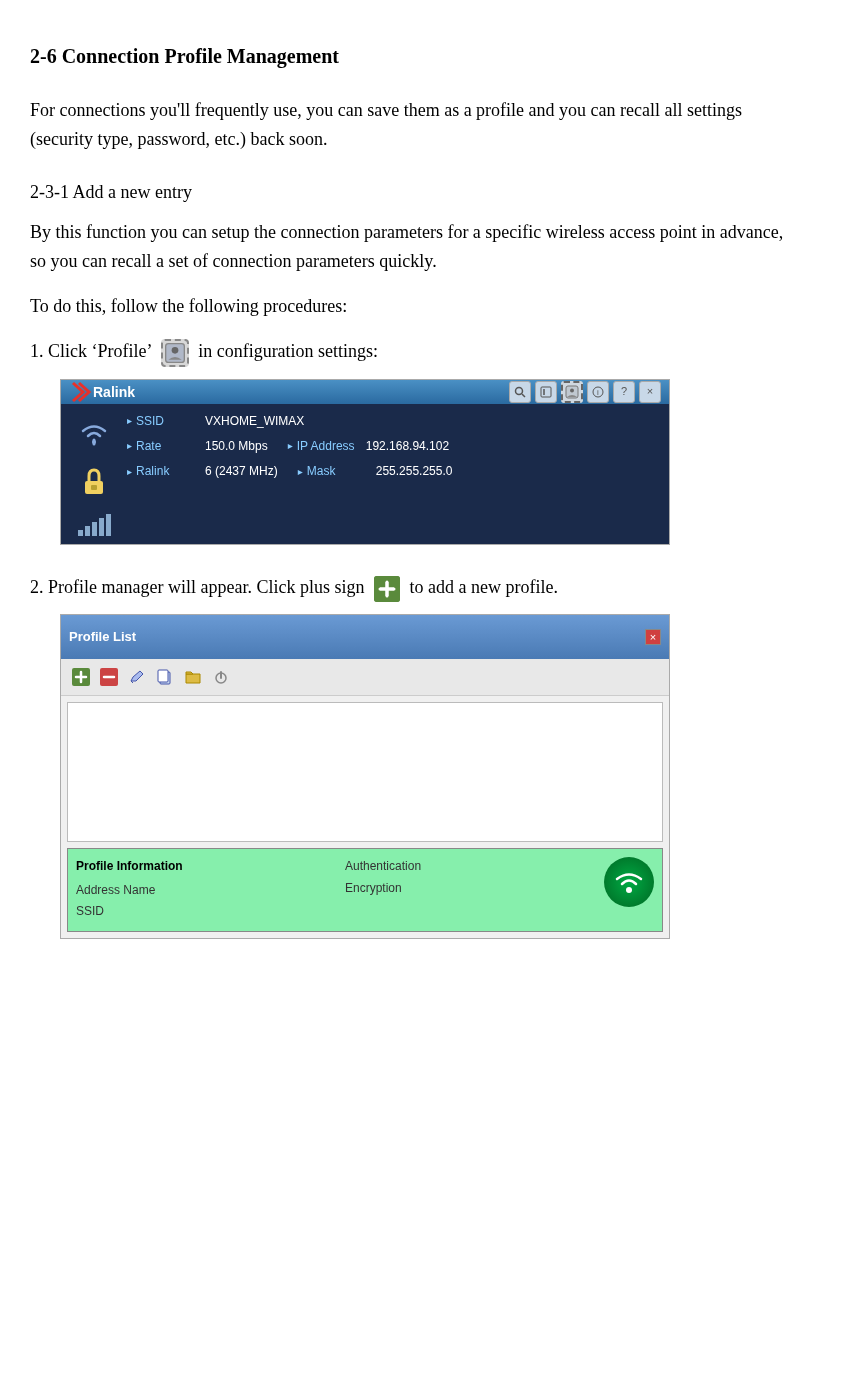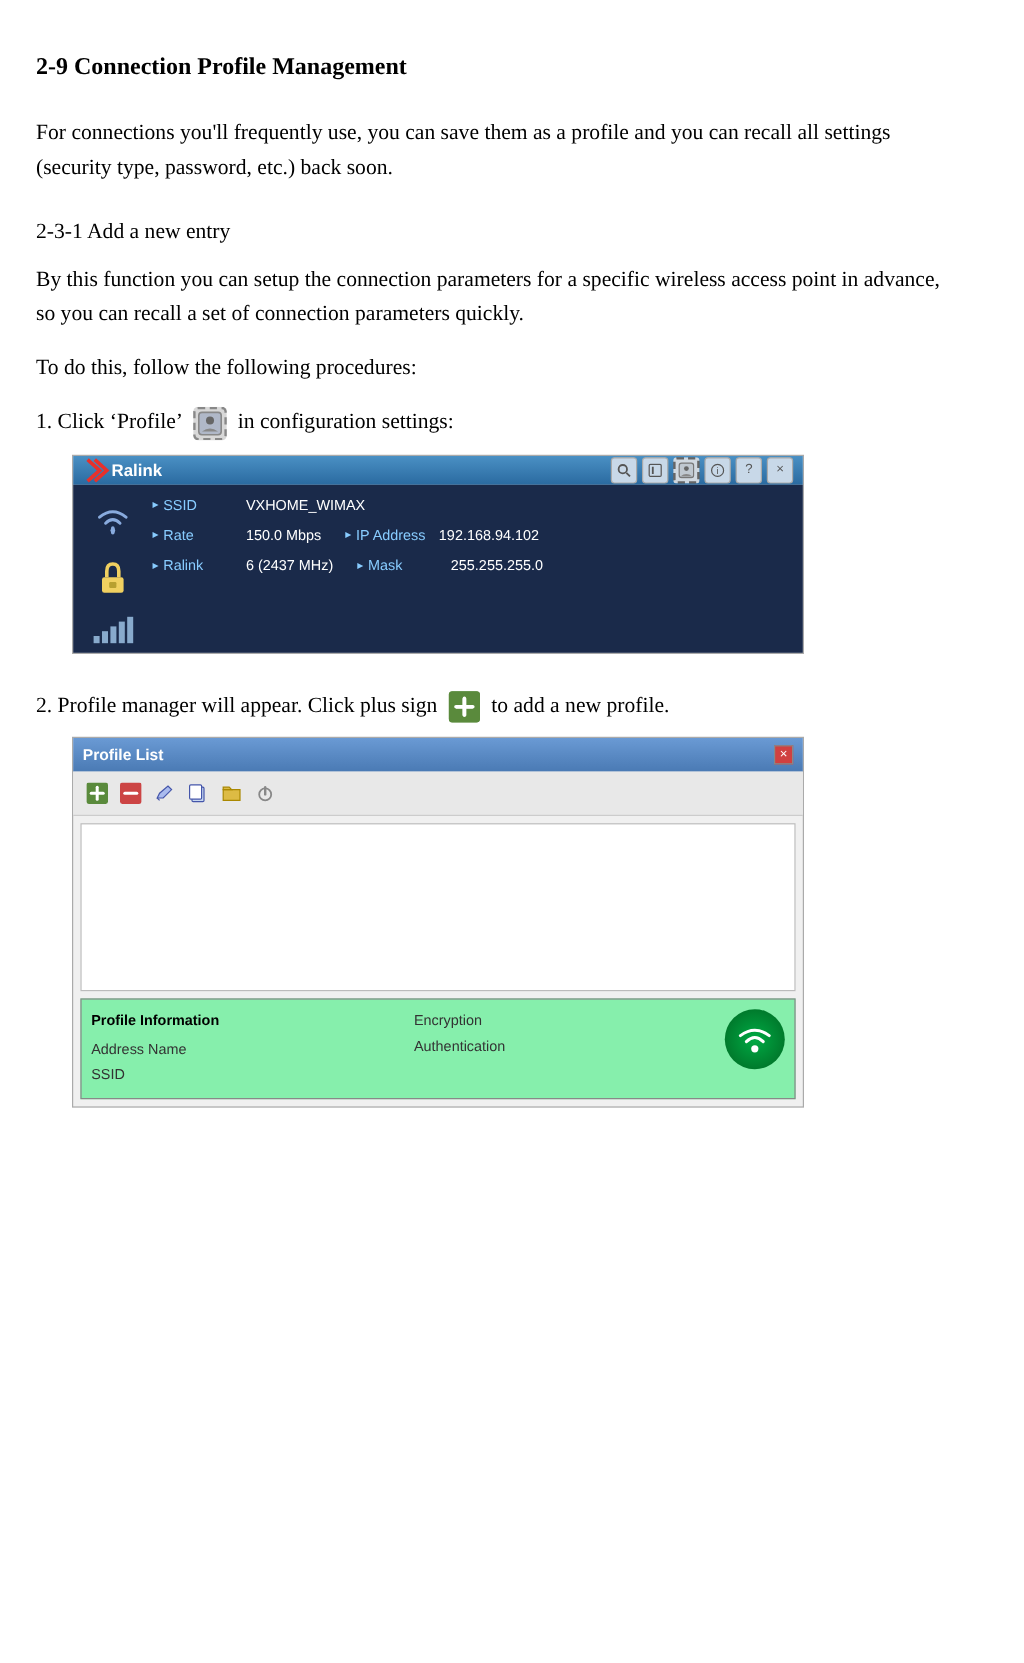--- a/index.html
+++ b/index.html
@@ -210,21 +210,21 @@
       font-family: Arial, sans-serif;
       font-size: 12px;
     }
 
     .profile-titlebar {
       background: linear-gradient(to bottom, #6a9ad4, #4a7ab4);
       display: flex;
       align-items: center;
       justify-content: space-between;
       padding: 4px 8px;
-      height: 28px;
+      height: 44px;
     }
 
     .profile-title-text {
       color: #fff;
       font-size: 13px;
       font-weight: bold;
     }
 
     .profile-toolbar {
       display: flex;
@@ -301,21 +301,21 @@
       align-items: center;
       justify-content: center;
       color: #fff;
       font-size: 18px;
       margin-left: 10px;
     }
   </style>
 </head>
 <body>
 
-<h1>2-9 Connection Profile Management</h1>
+<h1>2-6 Connection Profile Management</h1>
 
 <p>For connections you'll frequently use, you can save them as a profile and you can recall all settings (security type, password, etc.) back soon.</p>
 
 <p class="section-title">2-3-1 Add a new entry</p>
 
 <p>By this function you can setup the connection parameters for a specific wireless access point in advance, so you can recall a set of connection parameters quickly.</p>
 
 <p>To do this, follow the following procedures:</p>
 
 <p style="margin-top: 16px; margin-bottom: 4px;">
@@ -501,22 +501,22 @@
   <div class="profile-list-area">
   </div>
 
   <div class="profile-info-section">
     <div class="profile-info-left">
       <div class="profile-info-title">Profile Information</div>
       <div class="profile-info-row">Address Name</div>
       <div class="profile-info-row">SSID</div>
     </div>
     <div class="profile-info-right">
+      <div class="profile-info-row">Authentication</div>
       <div class="profile-info-row">Encryption</div>
-      <div class="profile-info-row">Authentication</div>
     </div>
 
     <div class="wifi-circle-icon">
       <svg width="34" height="28" viewBox="0 0 34 28">
         <circle cx="17" cy="22" r="3" fill="white"></circle>
         <path d="M10 16 Q17 9 24 16" stroke="white" stroke-width="2.5" fill="none" stroke-linecap="round"></path>
         <path d="M5 11 Q17 2 29 11" stroke="white" stroke-width="2.5" fill="none" stroke-linecap="round"></path>
       </svg>
     </div>
   </div>

